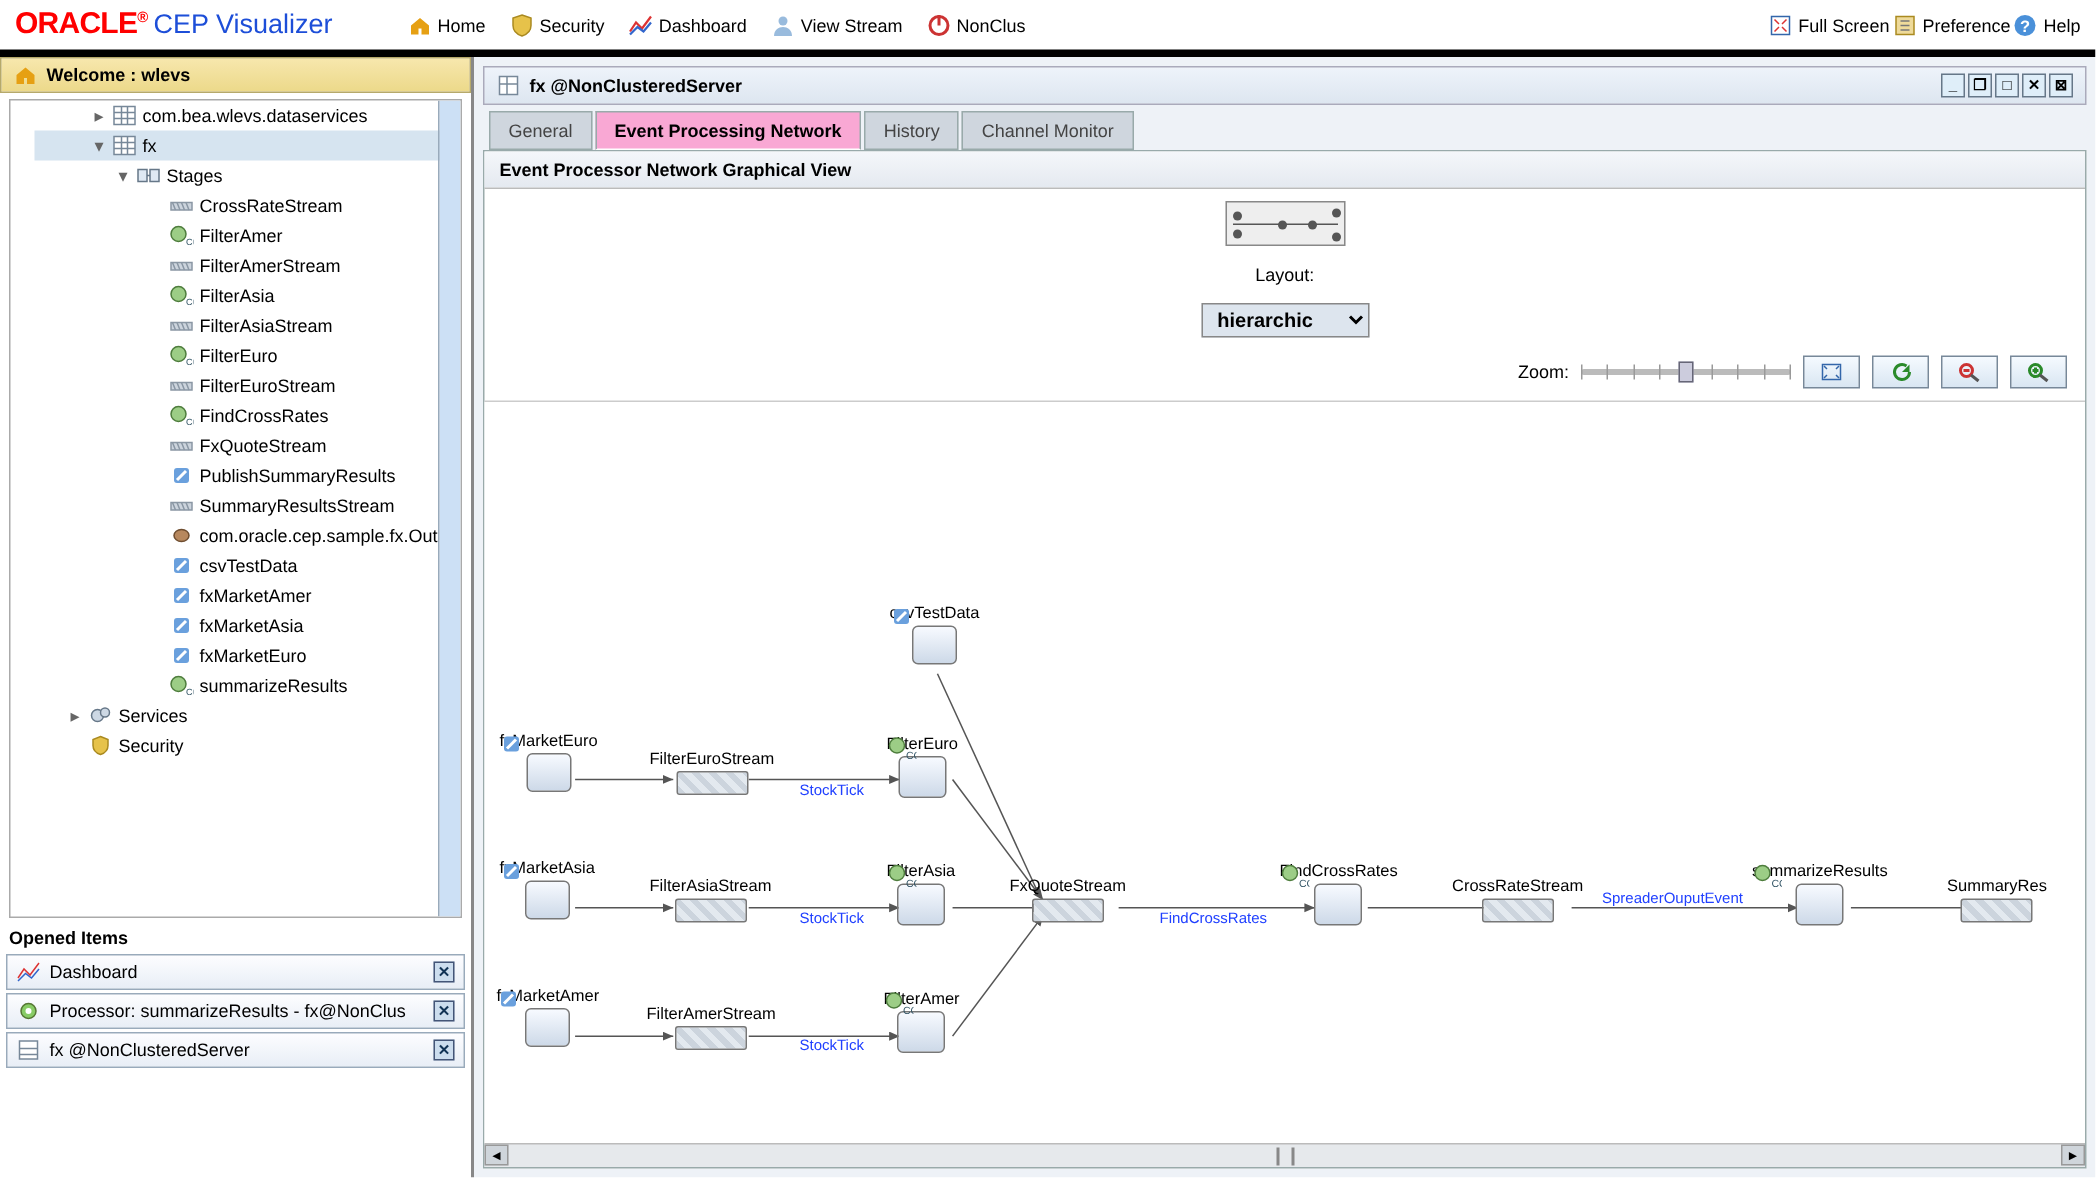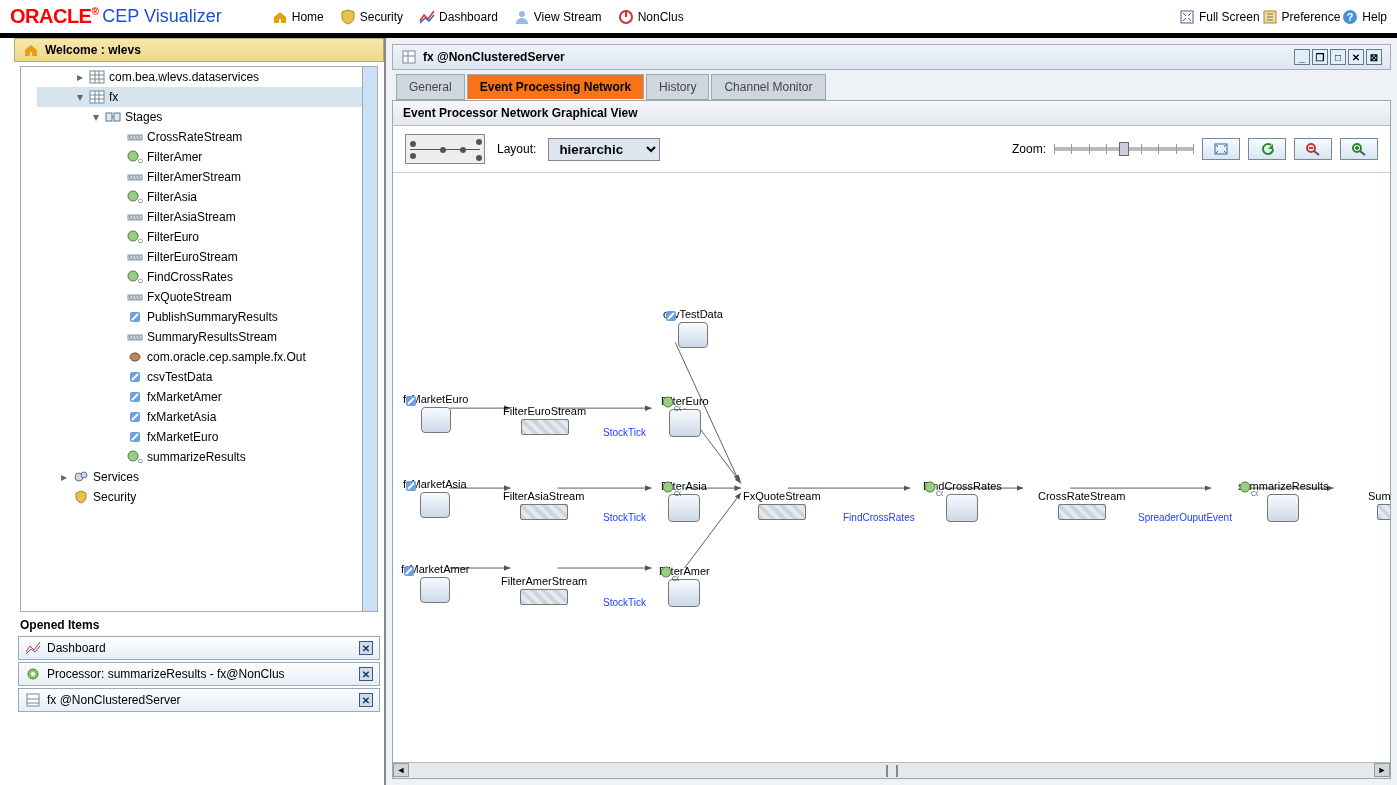--- a/index.html
+++ b/index.html
@@ -6,42 +6,42 @@
   body { margin:0; font-family: Arial, Helvetica, sans-serif; font-size:12px; color:#000; background:#fff; }
   .topbar { display:flex; align-items:center; height:38px; border-bottom:5px solid #000000; padding:0 10px; }
   .logo { color:#f00; font-weight:bold; font-size:20px; letter-spacing:-0.5px; margin-right:4px; font-family: Arial; }
   .logo sup{font-size:10px;}
   .prodname { font-size:18px; color:#1d4ed8; }
   .topnav { display:flex; gap:16px; margin-left:50px; align-items:center; }
   .topnav .item, .topactions .item { display:flex; align-items:center; gap:4px; cursor:pointer; }
   .topactions { margin-left:auto; display:flex; gap:2px; align-items:center;}
   .ic { width:16px; height:16px; display:inline-block; flex-shrink:0; }
   .split { display:flex; height:747px; }
-  .left { width:372px; border-right:2px solid #888; display:flex; flex-direction:column; background:#fff;margin-left:14px;}
+  .left { width:316px; border-right:2px solid #888; display:flex; flex-direction:column; background:#fff;}
   .right { flex:1; background:#eef2f7; display:flex; flex-direction:column; min-width:0;}
   .welcome { background:linear-gradient(#f7e7ad,#ecd98a); border:1px solid #b6a96a; padding:3px 8px; font-weight:bold; display:flex; align-items:center; gap:6px;}
   .tree-wrap { flex:0 0 auto; height:546px; border:1px solid #aaa; margin:4px 6px; overflow:auto; background:#fff; position:relative;}
   .tree-wrap::after{content:"";position:absolute;right:0;top:0;bottom:0;width:14px;background:linear-gradient(#cce0f5,#cce0f5);border-left:1px solid #9ab;}
   .tree ul { list-style:none; margin:0; padding:0 0 0 16px; }
   .tree li { padding:3px 0; white-space:nowrap; display:flex; align-items:center; gap:4px;}
   .tree li .tw{width:10px;text-align:center;color:#666;flex-shrink:0;}
   .tree li.sel { background:#d6e4f0; }
   .opened-title{font-weight:bold;padding:2px 6px;}
   .opened-list{margin:0 4px;}
   .open-row{border:1px solid #9ab; background:linear-gradient(#fdfdff,#e8eef6); padding:3px 6px; display:flex; align-items:center; gap:6px; margin-top:2px;}
   .open-row .close-x{margin-left:auto;width:14px;height:14px;border:1px solid #457;background:#cde;display:flex;align-items:center;justify-content:center;color:#135;font-weight:bold;font-size:10px;cursor:pointer;}
   .titlebar{background:linear-gradient(#eef3fa,#dde6f0);border:1px solid #aab; margin:6px 6px 0 6px; padding:4px 8px; font-weight:bold; display:flex; align-items:center; gap:6px;}
   .titlebar .winbtns{margin-left:auto;display:flex;gap:2px;}
   .winbtn{width:16px;height:16px;border:1px solid #678;background:#dfeef9;display:flex;align-items:center;justify-content:center;font-size:10px;cursor:pointer;}
   .tabs{display:flex;margin:4px 6px 0 10px;gap:2px;}
   .tab{padding:5px 12px;background:#cfd6de;border:1px solid #9aa;color:#444;cursor:pointer;}
-  .tab.active{background:#f97316;border-bottom-color:#fff;color:#000;font-weight:bold;}
+  .tab.active{background:#f9a8d4;border-bottom-color:#fff;color:#000;font-weight:bold;}
   .panel{margin:0 6px 6px 6px;flex:1;border:1px solid #9aa;background:#fff;display:flex;flex-direction:column;min-height:0;}
   .panel-head{background:linear-gradient(#f5f7fa,#e4e9f0);padding:5px 10px;font-weight:bold;border-bottom:1px solid #bbb;}
-  .toolbar{display:flex;align-items:center;gap:12px;padding:8px 12px;border-bottom:1px solid #ccc;}
+  .toolbar{display:flex;align-items:center;gap:12px;padding:8px 12px;border-bottom:1px solid #ccc;flex-direction:column;}
   .toolbar .mini{width:80px;height:30px;border:1px solid #888;background:#eee;position:relative;}
   .toolbar .mini::before{content:"";position:absolute;left:4px;right:4px;top:14px;border-top:1px solid #555;}
   .toolbar .mini::after{content:"";position:absolute;left:4px;top:6px;width:6px;height:6px;background:#555;border-radius:50%;box-shadow:0 12px #555, 30px 6px #555, 50px 6px #555, 66px -2px #555, 66px 14px #555;}
   .toolbar select{border:1px solid #888;background:#dde5ee;padding:2px 20px 2px 6px;font-weight:bold;}
   .toolbar .zoom{display:flex;align-items:center;gap:8px;margin-left:auto;}
   .slider{width:140px;height:4px;background:#bbb;position:relative;border-radius:2px;}
   .slider .ticks{position:absolute;left:0;right:0;top:-3px;display:flex;justify-content:space-between;}
   .slider .ticks span{width:1px;height:10px;background:#999;}
   .slider .thumb{position:absolute;left:50%;top:-5px;width:10px;height:14px;background:#ccd;border:1px solid #667;transform:translateX(-50%);}
   .zbtn{width:38px;height:22px;border:1px solid #789;background:linear-gradient(#f5faff,#d9e6f2);display:flex;align-items:center;justify-content:center;cursor:pointer;}
@@ -582,21 +582,21 @@
                 <circle cx="7" cy="7" r="5" fill="#9ccd86" stroke="#4e7d3d"></circle>
                 <text x="13" y="16" font-size="7" fill="#356">CQL</text>
               </svg>
             </div>
           </div>
 
         <div class="node stream" style="left:645px;top:317px">
             <div class="lbl">CrossRateStream</div>
             <div class="body"></div>
           </div>
-        <div class="edge-label" style="left:745px;top:339px">SpreaderOuputEvent</div>
+        <div class="edge-label" style="left:745px;top:326px">SpreaderOuputEvent</div>
 
         <div class="node cql" style="left:845px;top:307px">
             <div class="lbl">summarizeResults</div>
             <div class="body">
               <svg width="20" height="18" viewBox="0 0 20 18">
                 <circle cx="7" cy="7" r="5" fill="#9ccd86" stroke="#4e7d3d"></circle>
                 <text x="13" y="16" font-size="7" fill="#356">CQL</text>
               </svg>
             </div>
           </div>

